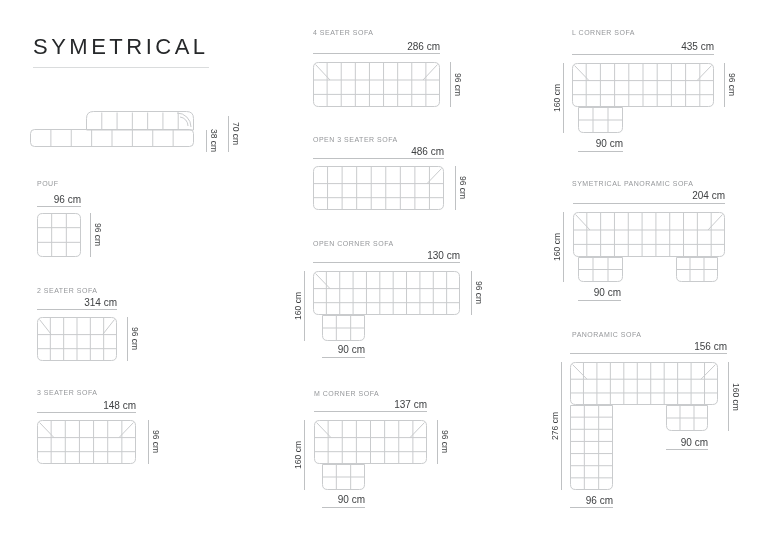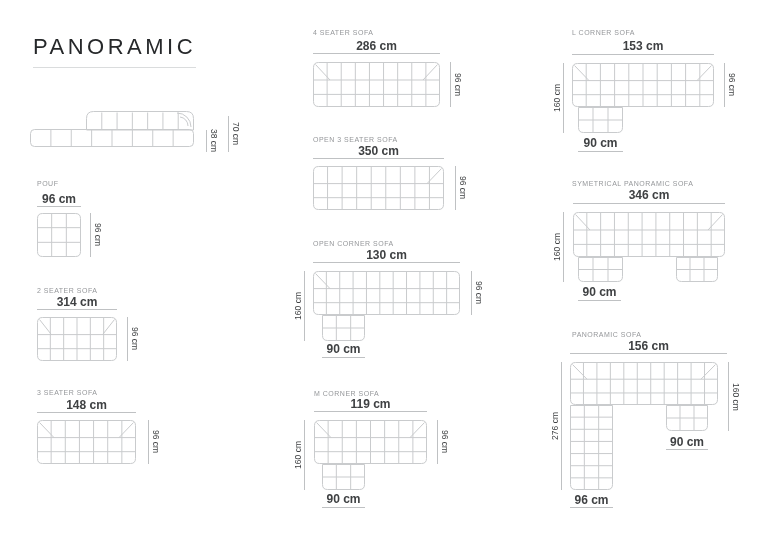--- a/index.html
+++ b/index.html
@@ -3,36 +3,36 @@
 <meta charset="utf-8">
 <style>
   html,body{margin:0;padding:0;background:#ffffff;}
   #canvas{position:relative;width:768px;height:543px;background:#ffffff;overflow:hidden;
           font-family:"Liberation Sans",sans-serif;}
   .title{position:absolute;left:33px;top:34px;font-size:22px;font-weight:400;
          letter-spacing:3.5px;color:#26282a;padding-bottom:7px;
          border-bottom:1px solid #dadcdd;}
   .plabel{position:absolute;font-size:7px;line-height:8px;letter-spacing:0.5px;
           color:#95979a;white-space:nowrap;}
-  .dimt{position:absolute;font-size:12px;line-height:9px;color:#3f4143;
-        text-align:center;white-space:nowrap;font-weight:bold;}
+  .dimt{position:absolute;font-size:10px;line-height:9px;color:#3f4143;
+        text-align:right;white-space:nowrap;}
   .hline{position:absolute;height:1px;background:#bfc1c3;}
   .vline{position:absolute;width:1px;background:#bfc1c3;}
   .vtext{position:absolute;width:12px;display:flex;align-items:center;justify-content:center;}
   .vtext span{writing-mode:vertical-rl;font-size:8.5px;color:#3f4143;white-space:nowrap;}
   .vtext.flip span{transform:rotate(180deg);}
   svg{position:absolute;overflow:visible;}
   svg path, svg line{stroke:#c9cbcd;stroke-width:1;fill:none;}
 </style>
 </head>
 <body>
 
 <div id="canvas">
 
-  <div class="title">PANORAMIC</div>
+  <div class="title">SYMETRICAL</div>
 
   <svg style="left:30px;top:110px;" width="165" height="42" viewBox="0 0 165 42">
       <path d="M4.5,19.5 H159.5 Q163.5,19.5 163.5,23.5 V32.5 Q163.5,36.5 159.5,36.5 H4.5 Q0.5,36.5 0.5,32.5 V23.5 Q0.5,19.5 4.5,19.5 Z"></path>
       <line x1="20.875" y1="20" x2="20.875" y2="36"></line>
       <line x1="41.25" y1="20" x2="41.25" y2="36"></line>
       <line x1="61.625" y1="20" x2="61.625" y2="36"></line>
       <line x1="82" y1="20" x2="82" y2="36"></line>
       <line x1="102.375" y1="20" x2="102.375" y2="36"></line>
       <line x1="122.75" y1="20" x2="122.75" y2="36"></line>
       <line x1="143.125" y1="20" x2="143.125" y2="36"></line>
@@ -128,21 +128,21 @@
       <line x1="112.88888888888889" y1="1" x2="112.88888888888889" y2="44"></line>
       <line x1="2.5" y1="2.5" x2="17" y2="18"></line>
       <line x1="124.5" y1="2.5" x2="110" y2="18"></line>
     </svg>
   <div class="vline" style="left:450px;top:62px;height:45px;"></div>
   <div class="vtext" style="left:452px;top:62px;height:45px;">
     <span>96 cm</span>
     </div>
 
   <div class="plabel" style="left:313px;top:136px;">OPEN 3 SEATER SOFA</div>
-  <div class="dimt" style="left:313px;top:147px;width:131px;">350 cm</div>
+  <div class="dimt" style="left:313px;top:147px;width:131px;">486 cm</div>
   <div class="hline" style="left:313px;top:158px;width:131px;"></div>
   <svg style="left:313px;top:166px;" width="131" height="44" viewBox="0 0 131 44">
       <path d="M5.5,0.5 H125.5 Q130.5,0.5 130.5,5.5 V38.5 Q130.5,43.5 125.5,43.5 H5.5 Q0.5,43.5 0.5,38.5 V5.5 Q0.5,0.5 5.5,0.5 Z"></path>
       <line x1="1" y1="17.6" x2="130" y2="17.6"></line>
       <line x1="1" y1="31.68" x2="130" y2="31.68"></line>
       <line x1="14.555555555555555" y1="1" x2="14.555555555555555" y2="43"></line>
       <line x1="29.11111111111111" y1="1" x2="29.11111111111111" y2="43"></line>
       <line x1="43.666666666666664" y1="1" x2="43.666666666666664" y2="43"></line>
       <line x1="58.22222222222222" y1="1" x2="58.22222222222222" y2="43"></line>
       <line x1="72.77777777777777" y1="1" x2="72.77777777777777" y2="43"></line>
@@ -184,21 +184,21 @@
     <span>160 cm</span>
     </div>
   <div class="vline" style="left:471px;top:271px;height:44px;"></div>
   <div class="vtext" style="left:473px;top:271px;height:44px;">
     <span>96 cm</span>
     </div>
   <div class="dimt" style="left:322px;top:345px;width:43px;">90 cm</div>
   <div class="hline" style="left:322px;top:357px;width:43px;"></div>
 
   <div class="plabel" style="left:314px;top:390px;">M CORNER SOFA</div>
-  <div class="dimt" style="left:314px;top:400px;width:113px;">119 cm</div>
+  <div class="dimt" style="left:314px;top:400px;width:113px;">137 cm</div>
   <div class="hline" style="left:314px;top:411px;width:113px;"></div>
   <svg style="left:314px;top:420px;" width="113" height="70" viewBox="0 0 113 70">
       <path d="M5.5,0.5 H107.5 Q112.5,0.5 112.5,5.5 V38.5 Q112.5,43.5 107.5,43.5 H5.5 Q0.5,43.5 0.5,38.5 V5.5 Q0.5,0.5 5.5,0.5 Z"></path>
       <line x1="1" y1="17.6" x2="112" y2="17.6"></line>
       <line x1="1" y1="31.68" x2="112" y2="31.68"></line>
       <line x1="14.125" y1="1" x2="14.125" y2="43"></line>
       <line x1="28.25" y1="1" x2="28.25" y2="43"></line>
       <line x1="42.375" y1="1" x2="42.375" y2="43"></line>
       <line x1="56.5" y1="1" x2="56.5" y2="43"></line>
       <line x1="70.625" y1="1" x2="70.625" y2="43"></line>
@@ -216,21 +216,21 @@
     <span>160 cm</span>
     </div>
   <div class="vline" style="left:437px;top:420px;height:44px;"></div>
   <div class="vtext" style="left:439px;top:420px;height:44px;">
     <span>96 cm</span>
     </div>
   <div class="dimt" style="left:322px;top:495px;width:43px;">90 cm</div>
   <div class="hline" style="left:322px;top:507px;width:43px;"></div>
 
   <div class="plabel" style="left:572px;top:29px;">L CORNER SOFA</div>
-  <div class="dimt" style="left:572px;top:42px;width:142px;">153 cm</div>
+  <div class="dimt" style="left:572px;top:42px;width:142px;">435 cm</div>
   <div class="hline" style="left:572px;top:54px;width:142px;"></div>
   <svg style="left:572px;top:63px;" width="142" height="70" viewBox="0 0 142 70">
       <path d="M5.5,0.5 H136.5 Q141.5,0.5 141.5,5.5 V38.5 Q141.5,43.5 136.5,43.5 H5.5 Q0.5,43.5 0.5,38.5 V5.5 Q0.5,0.5 5.5,0.5 Z"></path>
       <line x1="1" y1="17.6" x2="141" y2="17.6"></line>
       <line x1="1" y1="31.68" x2="141" y2="31.68"></line>
       <line x1="14.2" y1="1" x2="14.2" y2="43"></line>
       <line x1="28.4" y1="1" x2="28.4" y2="43"></line>
       <line x1="42.6" y1="1" x2="42.6" y2="43"></line>
       <line x1="56.8" y1="1" x2="56.8" y2="43"></line>
       <line x1="71" y1="1" x2="71" y2="43"></line>
@@ -250,21 +250,21 @@
     <span>160 cm</span>
     </div>
   <div class="vline" style="left:724px;top:63px;height:44px;"></div>
   <div class="vtext" style="left:726px;top:63px;height:44px;">
     <span>96 cm</span>
     </div>
   <div class="dimt" style="left:578px;top:139px;width:45px;">90 cm</div>
   <div class="hline" style="left:578px;top:151px;width:45px;"></div>
 
   <div class="plabel" style="left:572px;top:180px;">SYMETRICAL PANORAMIC SOFA</div>
-  <div class="dimt" style="left:573px;top:191px;width:152px;">346 cm</div>
+  <div class="dimt" style="left:573px;top:191px;width:152px;">204 cm</div>
   <div class="hline" style="left:573px;top:203px;width:152px;"></div>
   <svg style="left:573px;top:212px;" width="152" height="70" viewBox="0 0 152 70">
       <path d="M5.5,0.5 H146.5 Q151.5,0.5 151.5,5.5 V39.5 Q151.5,44.5 146.5,44.5 H5.5 Q0.5,44.5 0.5,39.5 V5.5 Q0.5,0.5 5.5,0.5 Z"></path>
       <line x1="1" y1="18" x2="151" y2="18"></line>
       <line x1="1" y1="32.4" x2="151" y2="32.4"></line>
       <line x1="13.818181818181818" y1="1" x2="13.818181818181818" y2="44"></line>
       <line x1="27.636363636363637" y1="1" x2="27.636363636363637" y2="44"></line>
       <line x1="41.45454545454545" y1="1" x2="41.45454545454545" y2="44"></line>
       <line x1="55.27272727272727" y1="1" x2="55.27272727272727" y2="44"></line>
       <line x1="69.0909090909091" y1="1" x2="69.0909090909091" y2="44"></line>

